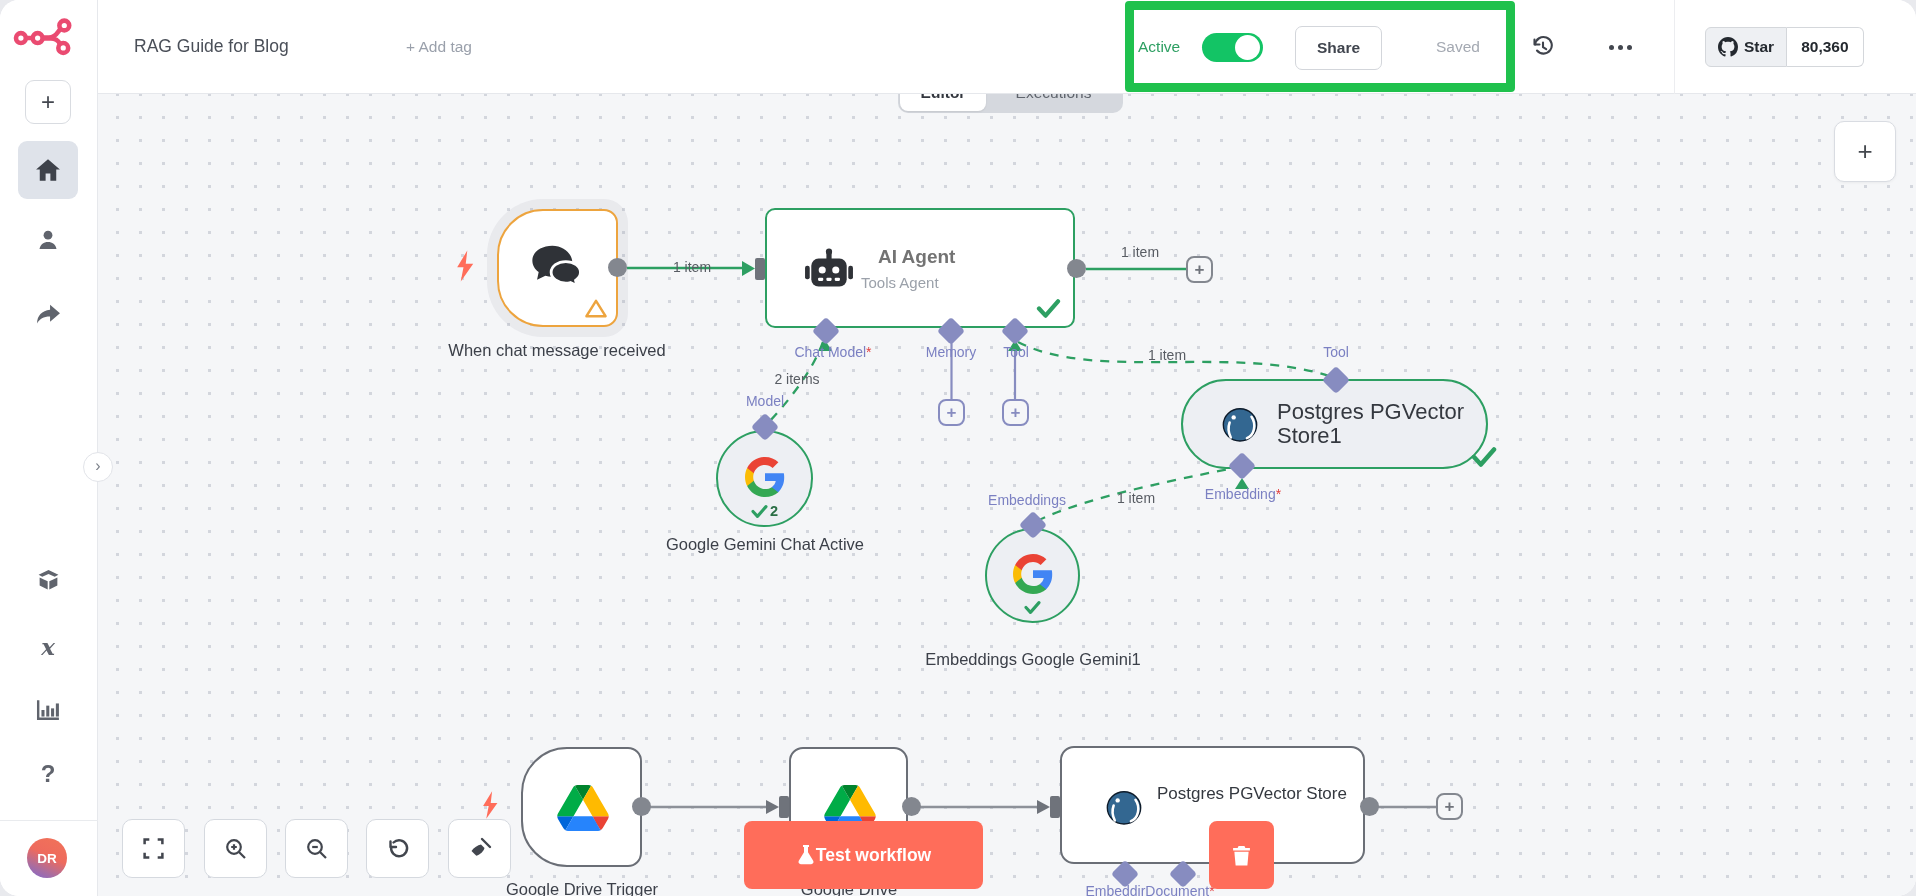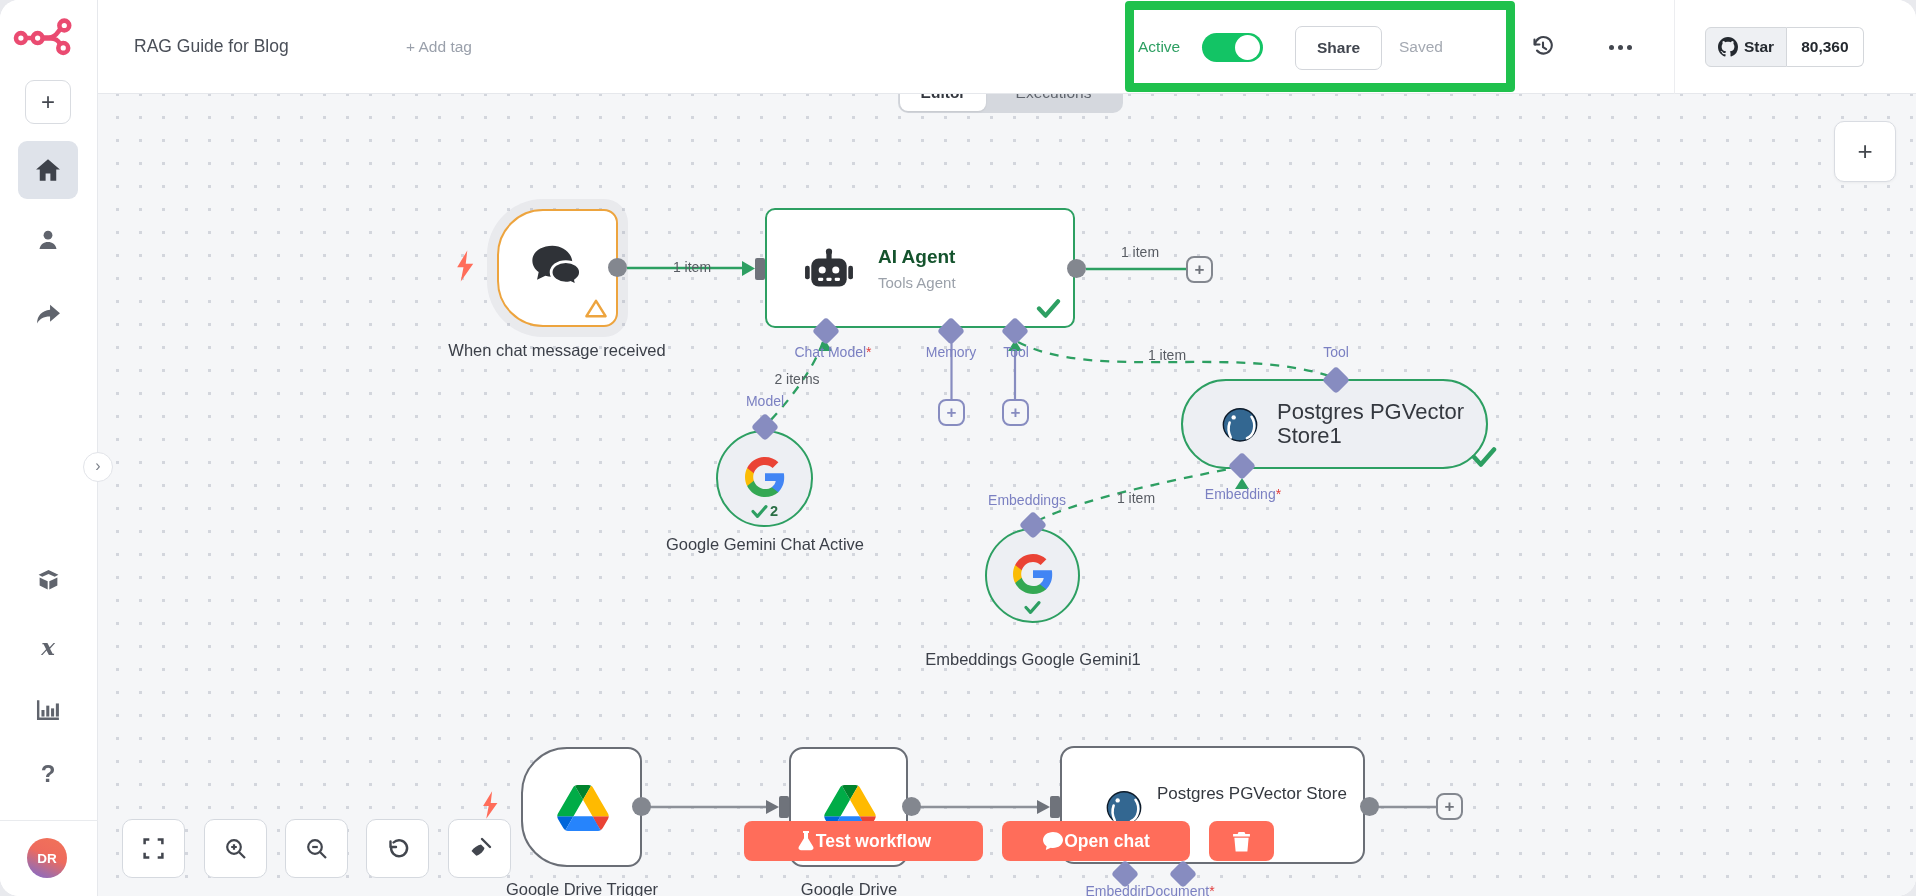--- a/index.html
+++ b/index.html
@@ -17,21 +17,21 @@
 
   
   #topbar{left:98px;top:0;width:1818px;height:94px;background:#fff;border-bottom:1px solid #e6e8ec;z-index:10;}
   .wf-title{left:36px;top:36px;font-size:17.5px;font-weight:500;color:#4a4f58;}
   .add-tag{left:260px;top:38px;font-size:15.5px;color:#9aa0ab;margin-left:48px;}
   .active-label{left:1040px;top:38px;font-size:15.5px;font-weight:500;color:#2d9f62;}
   .toggle{left:1104px;top:33px;width:61px;height:29px;border-radius:15px;background:#13c465;}
   .toggle-knob{position:absolute;left:33px;top:2px;width:25px;height:25px;border-radius:50%;background:#fff;}
   .share-btn{left:1197px;top:26px;width:87px;height:44px;border:1px solid #d3d6db;border-radius:7px;
     display:flex;align-items:center;justify-content:center;font-size:15.5px;font-weight:600;color:#40454e;background:#fff;}
-  .saved-label{left:1301px;top:38px;font-size:15.5px;color:#a4a9b2;}
+  .saved-label{left:1338px;top:38px;font-size:15.5px;color:#a4a9b2;}
   .hist-btn{left:1430px;top:33px;width:30px;height:28px;display:flex;align-items:center;justify-content:center;}
   .dots-btn{left:1502px;top:36px;width:40px;height:22px;display:flex;align-items:center;justify-content:center;gap:4px;}
   .dots-btn i{width:5px;height:5px;border-radius:50%;background:#43474f;}
   .hdr-divider{left:1576px;top:0;width:1px;height:94px;background:#ecedf0;}
   .gh{left:1607px;top:27px;height:40px;display:flex;}
   .gh-star{display:flex;align-items:center;gap:6px;padding:0 12px;background:#eef0f3;border:1px solid #d4d7db;
     border-radius:6px 0 0 6px;font-size:15.5px;font-weight:600;color:#24292f;}
   .gh-count{display:flex;align-items:center;padding:0 14px;background:#fff;border:1px solid #d4d7db;border-left:0;
     border-radius:0 6px 6px 0;font-size:15.5px;font-weight:600;color:#24292f;}
 
@@ -62,42 +62,42 @@
   .n-chat{left:497px;top:209px;width:121px;height:118px;border-color:#eda43e;box-shadow:0 0 0 10px rgba(125,132,148,.10);}
   .n-agent{left:765px;top:208px;width:310px;height:120px;border-radius:10px;border-color:#2d9f62;}
   .n-circle{border-radius:50%;background:#edeff3;border-color:#2d9f62;}
   .n-gem{left:716px;top:430px;width:97px;height:97px;}
   .n-gem1{left:985px;top:528px;width:95px;height:95px;}
   .n-pg1{left:1181px;top:379px;width:307px;height:90px;border-radius:45px;background:#edeff3;border-color:#2d9f62;}
   .n-gdt{left:521px;top:747px;width:121px;height:120px;}
   .n-gd{left:789px;top:747px;width:119px;height:120px;border-radius:14px;}
   .n-pg{left:1060px;top:746px;width:305px;height:118px;border-radius:14px;}
   .node .ic{position:absolute;}
-  .agent-title{position:absolute;left:111px;top:36px;font-size:19px;font-weight:600;color:#14532d;}
-  .agent-sub{position:absolute;left:111px;top:64px;font-size:15px;color:#9ba1aa;}
+  .agent-title{position:absolute;left:111px;top:36px;font-size:19px;font-weight:600;color:#737373;}
+  .agent-sub{position:absolute;left:94px;top:64px;font-size:15px;color:#9ba1aa;}
   .pg-title{position:absolute;left:94px;top:19px;width:200px;font-size:22px;line-height:24px;color:#34383f;font-weight:500;}
   .pg2-title{position:absolute;left:95px;top:34px;width:200px;font-size:17px;line-height:24px;color:#34383f;font-weight:500;}
 
   .node-label{position:absolute;z-index:4;width:224px;text-align:center;font-size:16.5px;line-height:26px;color:#3c4049;}
 
   
   .out-dot{position:absolute;width:19px;height:19px;border-radius:50%;background:#83878f;z-index:4;}
   .in-port{position:absolute;width:10px;height:22px;background:#6f737b;border-radius:2px;z-index:4;}
   .diamond{position:absolute;width:20px;height:20px;background:#878cc0;border-radius:4px;
     transform:translate(-50%,-50%) rotate(45deg);z-index:4;}
   .plusbox{position:absolute;width:27px;height:27px;border-radius:8px;border:2.2px solid #83878f;background:#f5f6f8;
     z-index:4;display:flex;align-items:center;justify-content:center;font-size:17px;color:#6f737b;font-weight:600;line-height:1;}
   .plusbox.purple{border-color:#878cc0;color:#878cc0;}
   .edge-label{position:absolute;transform:translate(-50%,-50%);font-size:14px;color:#585c63;z-index:4;white-space:nowrap;}
   .port-label{position:absolute;transform:translate(-50%,-50%);font-size:14px;color:#7b80c2;z-index:4;white-space:nowrap;}
   .req{color:#e23c3c;}
   .check{position:absolute;z-index:4;}
 
   
-  .fab{position:absolute;top:821px;height:40px;background:#ff6d5a;border-radius:8px;z-index:6;
+  .fab{position:absolute;top:821px;height:68px;background:#ff6d5a;border-radius:8px;z-index:6;
     display:flex;align-items:center;justify-content:center;color:#fff;font-size:17.5px;font-weight:600;}
   .fab-test{left:744px;width:239px;}
   .fab-chat{left:1002px;width:188px;}
   .fab-trash{left:1209px;width:65px;}
 
   
   .cbtn{position:absolute;top:819px;width:63px;height:59px;background:#fff;border:1px solid #d5d9df;border-radius:10px;
     z-index:7;display:flex;align-items:center;justify-content:center;}
   .canvas-plus{left:1834px;top:121px;width:62px;height:61px;background:#fff;border:1px solid #d9dce2;border-radius:10px;
     z-index:7;display:flex;align-items:center;justify-content:center;font-size:26px;color:#45494f;box-shadow:0 1px 3px rgba(0,0,0,.05);}
@@ -382,26 +382,20 @@
   <div class="abs diamond" style="left:1125px;top:874px;z-index:4;"></div>
   <div class="abs diamond" style="left:1183px;top:874px;z-index:4;"></div>
   <div class="abs port-label" style="left:1150px;top:891px;z-index:5;"><span>EmbeddirDocument</span><span class="req">*</span></div>
 
   <div class="fab fab-test">
     <svg width="20" height="22" viewBox="0 0 20 22">
       <path fill="#fff" d="M7 1 h6 v2 h-1 v5.2 l5.2 8.6 c.9 1.5-.2 3.4-2 3.4 H4.8 c-1.8 0-2.9-1.9-2-3.4 L8 8.2 V3 H7 Z"></path>
     </svg>
     <span>Test workflow</span>
   </div>
-  <div class="fab fab-chat">
-    <svg width="22" height="20" viewBox="0 0 22 20">
-      <path fill="#fff" d="M11 1 C5.5 1 1 4.6 1 9 c0 2.5 1.4 4.7 3.6 6.2 L3.8 19 l5-2.3 c.7.1 1.4.2 2.2.2 5.5 0 10-3.6 10-8 S16.5 1 11 1 z"></path>
-    </svg>
-    <span>Open chat</span>
-  </div>
   <div class="fab fab-trash">
     <svg width="19" height="21" viewBox="0 0 18 20">
       <path fill="#fff" d="M6.2 1 h5.6 l.9 1.8 H17 v2.4 H1 V2.8 h4.3 Z"></path>
       <path fill="#fff" d="M2.2 6.5 h13.6 L14.6 19.5 H3.4 Z"></path>
     </svg>
   </div>
 
   <div class="cbtn" style="left:122px;">
     <svg width="23" height="23" viewBox="0 0 22 22" fill="none" stroke="#42464e" stroke-width="2.4">
       <path d="M2.5 7 V2.5 H7 M15 2.5 H19.5 V7 M19.5 15 V19.5 H15 M7 19.5 H2.5 V15"></path>

